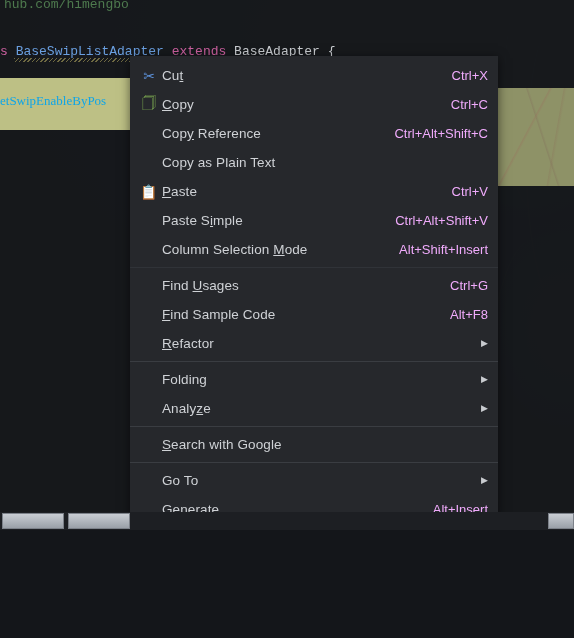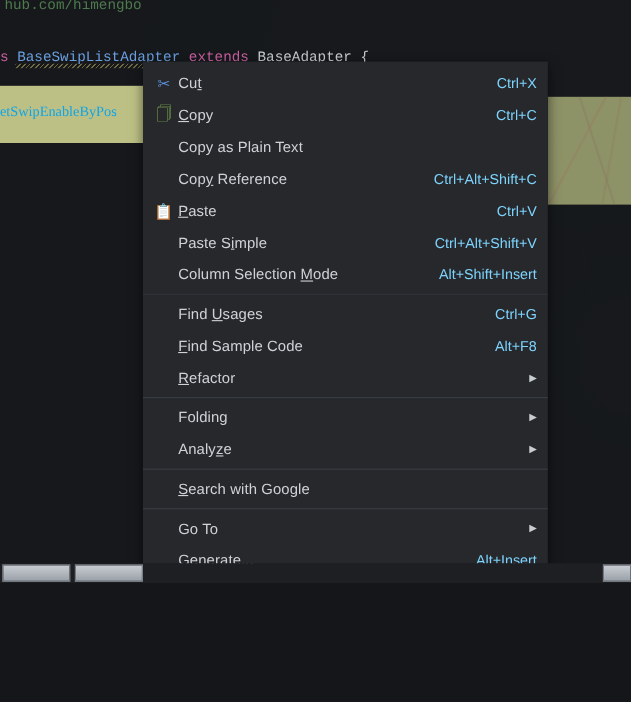--- a/index.html
+++ b/index.html
@@ -143,21 +143,21 @@
     justify-content: center;
   }
   .mi .lbl {
     color: #cfd2d6;
     font-size: 13.5px;
     letter-spacing: .1px;
     white-space: nowrap;
   }
   .mi .acc {
     margin-left: auto;
-    color: #7dd3fc;
+    color: #f0abfc;
     font-size: 13px;
     white-space: nowrap;
     padding-left: 18px;
   }
   .mi .arrow {
     margin-left: auto;
     width: 10px;
     color: #c9ccd0;
     font-size: 9px;
     text-align: right;
@@ -250,26 +250,26 @@
       </div>
       <div class="mi">
         <span class="ico">
           <span class="ic-copy">🗍</span>
         </span>
         <span class="lbl"><span class="mn">C</span>opy</span>
         <span class="acc">Ctrl+C</span>
       </div>
       <div class="mi">
         <span class="ico"></span>
-        <span class="lbl">Copy as Plain Text</span>
-      </div>
-      <div class="mi">
-        <span class="ico"></span>
         <span class="lbl">Cop<span class="mn">y</span> Reference</span>
         <span class="acc">Ctrl+Alt+Shift+C</span>
+      </div>
+      <div class="mi">
+        <span class="ico"></span>
+        <span class="lbl">Copy as Plain Text</span>
       </div>
       <div class="mi">
         <span class="ico">
           <span class="ic-paste">📋</span>
         </span>
         <span class="lbl"><span class="mn">P</span>aste</span>
         <span class="acc">Ctrl+V</span>
       </div>
       <div class="mi">
         <span class="ico"></span>

